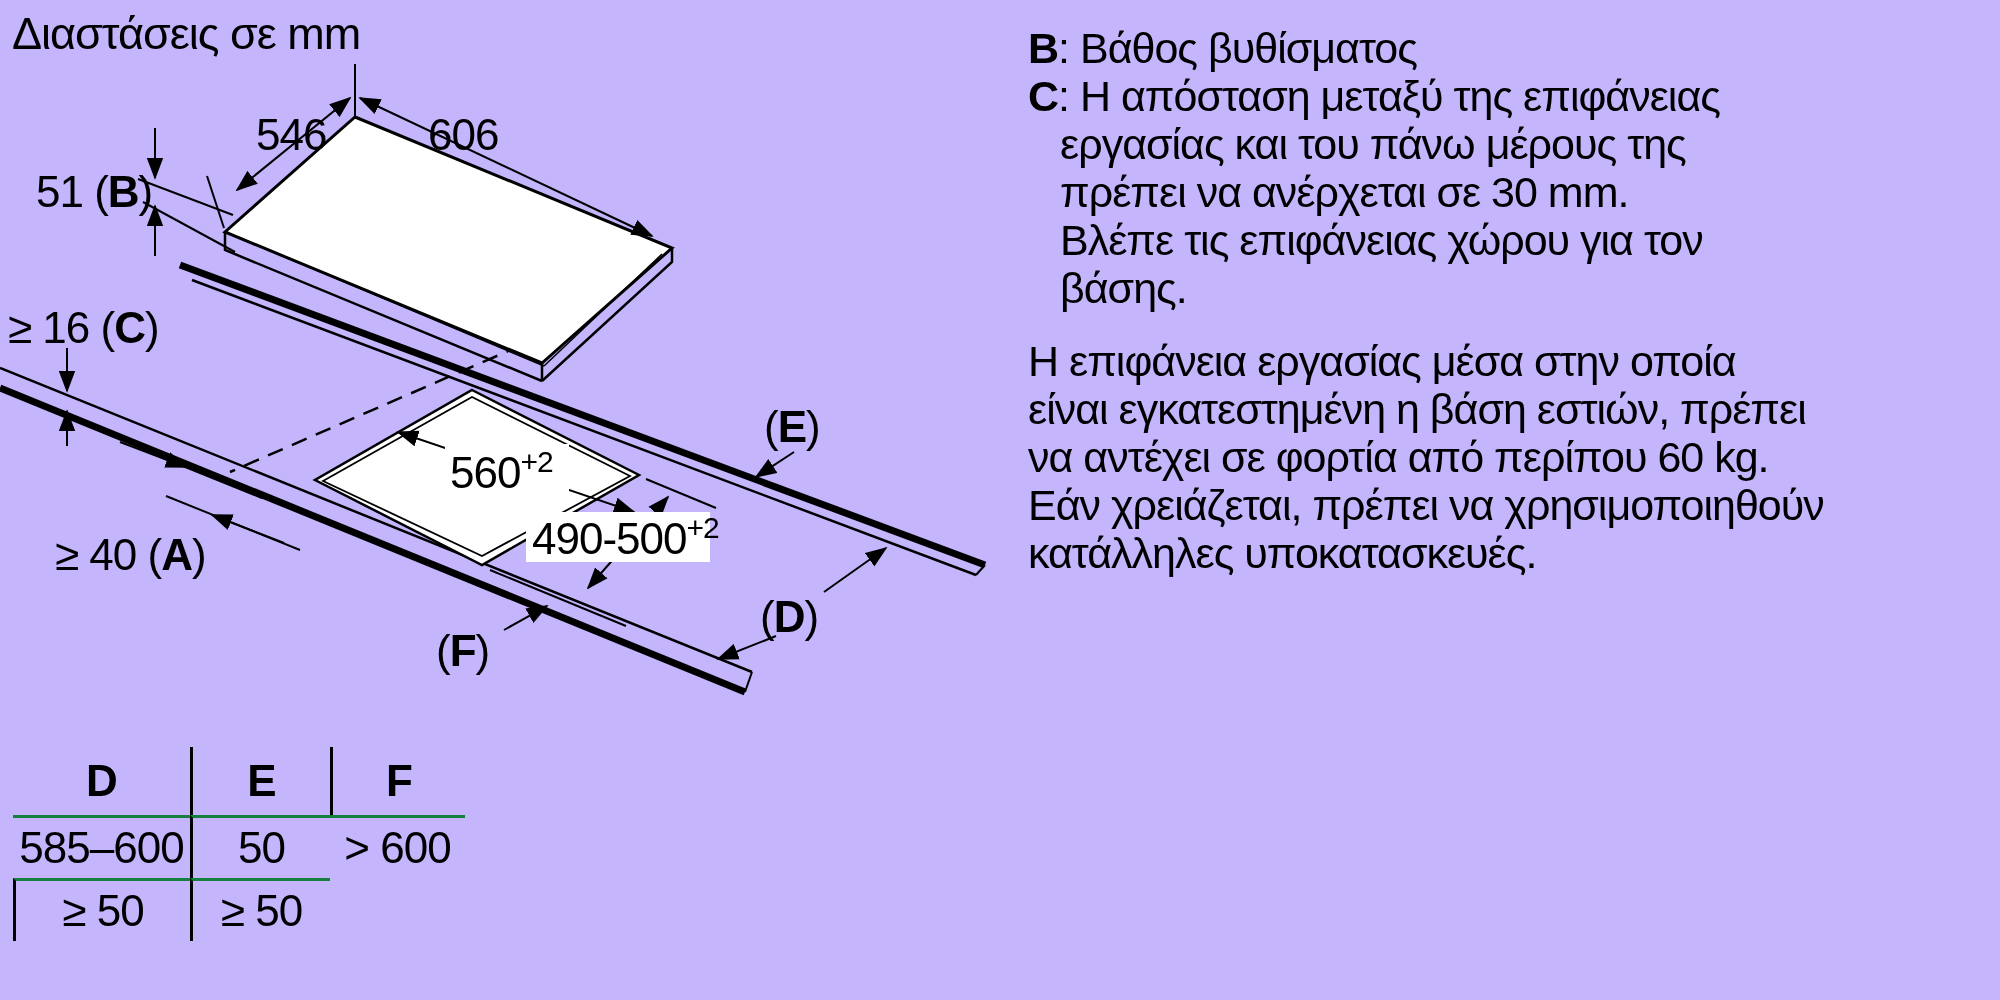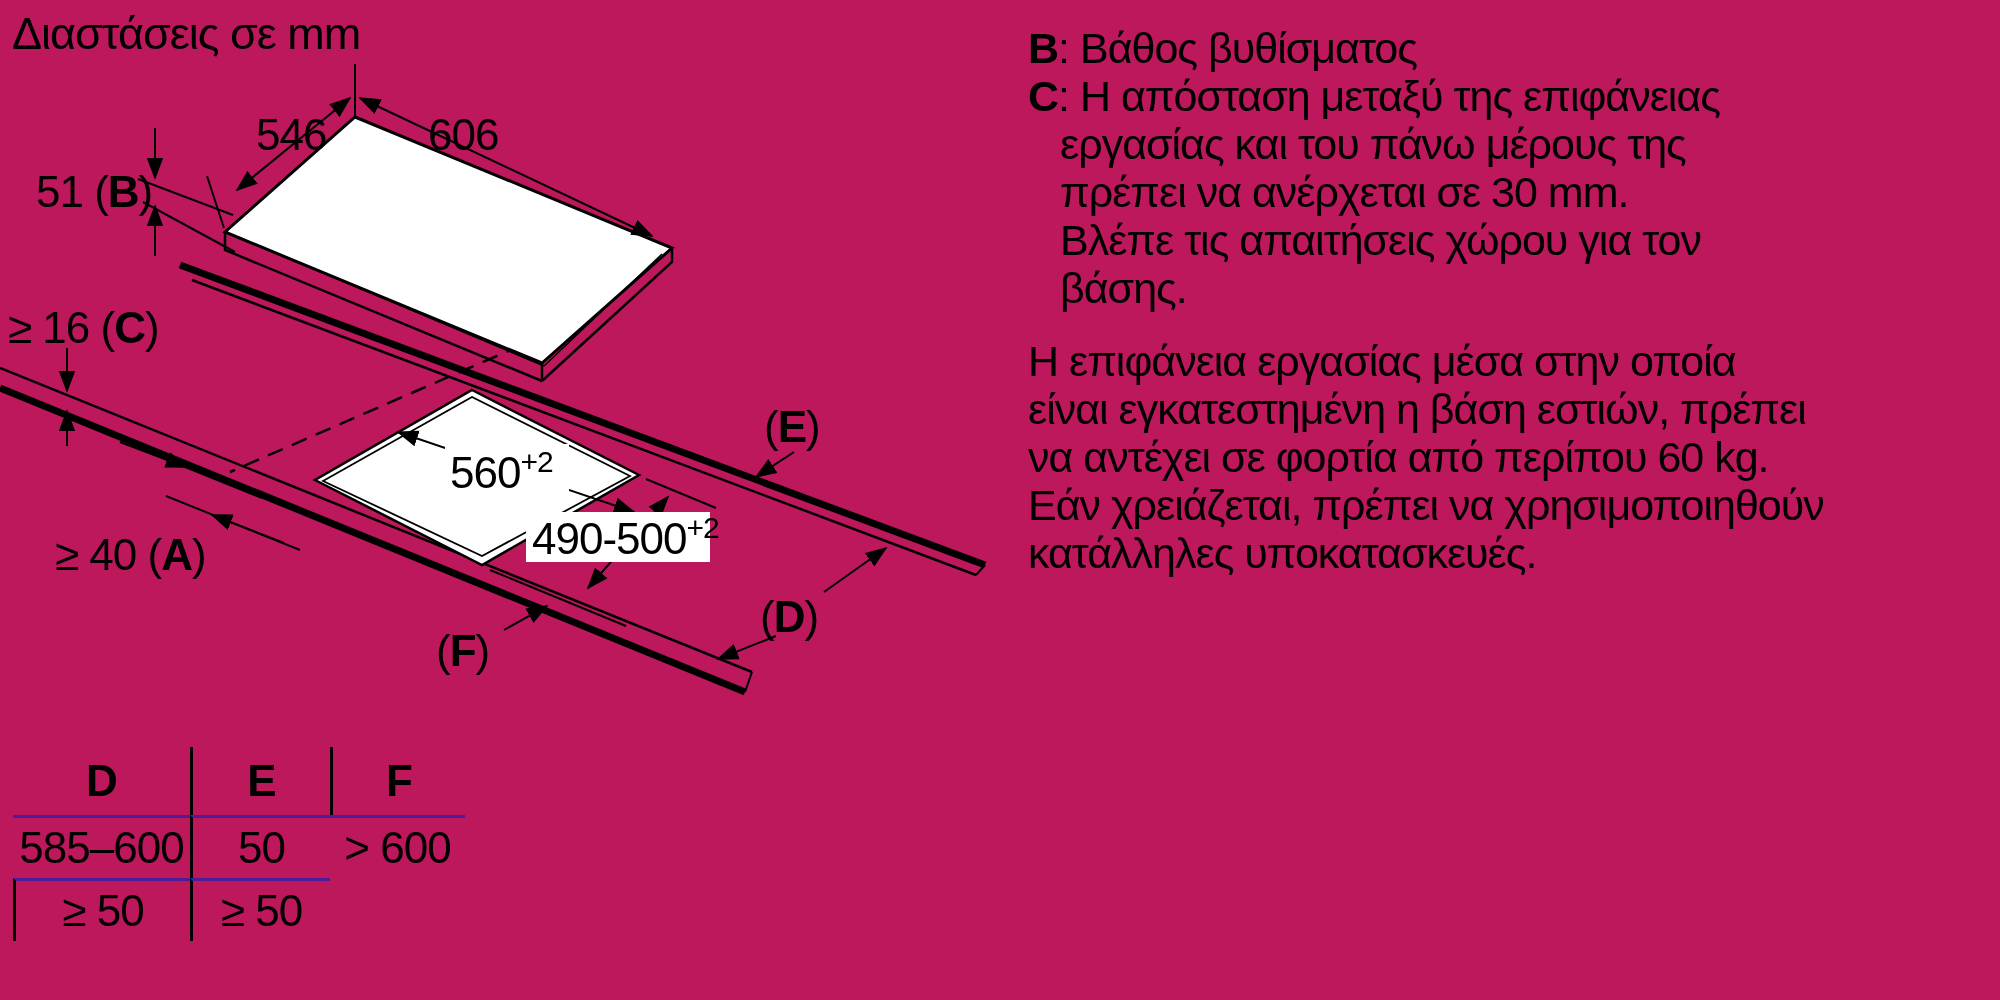--- a/index.html
+++ b/index.html
@@ -6,21 +6,21 @@
     margin: 0;
     padding: 0;
     background: #ffffff;
     font-family: "Liberation Sans", sans-serif;
     color: #000;
   }
   #stage {
     position: relative;
     width: 2000px;
     height: 1000px;
-    background: #be185d;
+    background: #c4b5fd;
     overflow: hidden;
   }
   
   .page-title {
     position: absolute;
     left: 12px;
     top: 8px;
     font-size: 45px;
     letter-spacing: -1px;
     white-space: nowrap;
@@ -68,21 +68,21 @@
     display: flex;
     align-items: center;
     justify-content: center;
     height: 60px;
   }
   .spec-table .head {
     height: 68px;
     font-weight: bold;
   }
   .spec-table .c2, .spec-table .c3 { border-left: 3px solid #000; }
-  .spec-table .body-row { border-top: 3px solid #4c1d95; }
+  .spec-table .body-row { border-top: 3px solid #15803d; }
 </style>
 </head>
 <body>
 
 <div id="stage">
 
   <div class="page-title">Διαστάσεις σε mm</div>
 
   <svg id="drawing" width="1000" height="760" viewBox="0 0 1000 760">
     <defs>
@@ -174,21 +174,21 @@
   </svg>
 
   <div class="legend-block">
     <div class="lg-entry">
       <div class="lg-line first"><span class="lg-label"><span>B</span><span style="font-weight:normal">:</span></span> <span>Βάθος βυθίσματος</span></div>
     </div>
     <div class="lg-entry">
       <div class="lg-line first"><span class="lg-label"><span>C</span><span style="font-weight:normal">:</span></span> <span>Η απόσταση μεταξύ της επιφάνειας</span></div>
       <div class="lg-line">εργασίας και του πάνω μέρους της</div>
       <div class="lg-line">πρέπει να ανέρχεται σε 30 mm.</div>
-      <div class="lg-line">Βλέπε τις απαιτήσεις χώρου για τον</div>
+      <div class="lg-line">Βλέπε τις επιφάνειας χώρου για τον</div>
       <div class="lg-line">βάσης.</div>
     </div>
     <div class="para-block">
       <div class="lg-line first">Η επιφάνεια εργασίας μέσα στην οποία</div>
       <div class="lg-line first">είναι εγκατεστημένη η βάση εστιών, πρέπει</div>
       <div class="lg-line first">να αντέχει σε φορτία από περίπου 60 kg.</div>
       <div class="lg-line first">Εάν χρειάζεται, πρέπει να χρησιμοποιηθούν</div>
       <div class="lg-line first">κατάλληλες υποκατασκευές.</div>
     </div>
   </div>

